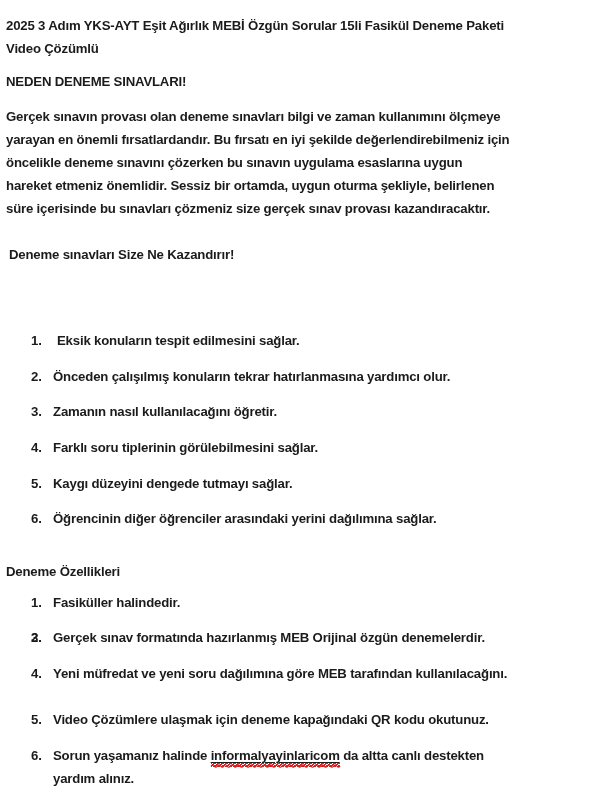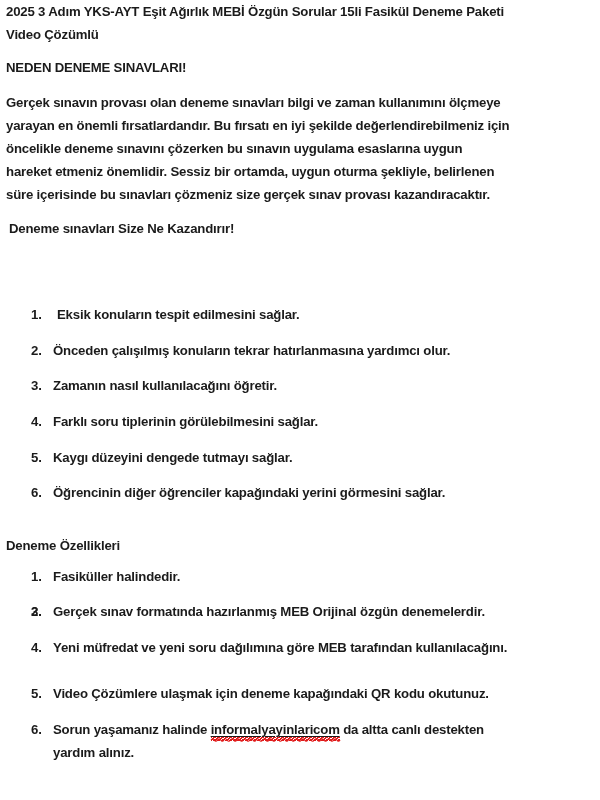--- a/index.html
+++ b/index.html
@@ -15,21 +15,21 @@
     font-family: "Liberation Sans", "DejaVu Sans", sans-serif;
     color: #1b1b1b;
     -webkit-font-smoothing: antialiased;
   }
 
   .page {
     position: relative;
     width: 524px;
     height: 800px;
     box-sizing: border-box;
-    padding: 0 14px 0 6px;
+    padding: 14px 14px 0 6px;
     background: #ffffff;
   }
 
   
   .doc-title,
   .section-heading,
   .body-paragraph,
   .lead-line,
   .list-heading {
     font-weight: 700;
@@ -44,21 +44,21 @@
     margin-bottom: 10px;
     max-width: 576px;
   }
 
   .section-heading {
     margin-bottom: 11px;
   }
 
   .body-paragraph {
     max-width: 525px;
-    margin-bottom: 10px;
+    margin-bottom: 22px;
   }
 
   .lead-line {
     padding-left: 3px;
     margin-bottom: 16px;
   }
 
   .list-heading {
     margin-bottom: 8px;
   }
@@ -183,21 +183,21 @@
       <span>Farklı soru tiplerinin görülebilmesini sağlar.</span>
     </li>
 
     <li class="list-item">
       <span class="marker">5.</span>
       <span>Kaygı düzeyini dengede tutmayı sağlar.</span>
     </li>
 
     <li class="list-item">
       <span class="marker">6.</span>
-      <span>Öğrencinin diğer öğrenciler kapağındaki yerini görmesini sağlar.</span>
+      <span>Öğrencinin diğer öğrenciler arasındaki yerini dağılımına sağlar.</span>
     </li>
   </ol>
 
   <div class="features-section">
 
     <h2 class="list-heading">Deneme Özellikleri</h2>
 
     <ol class="numbered-list list-block-features">
 
       <li class="list-item">

